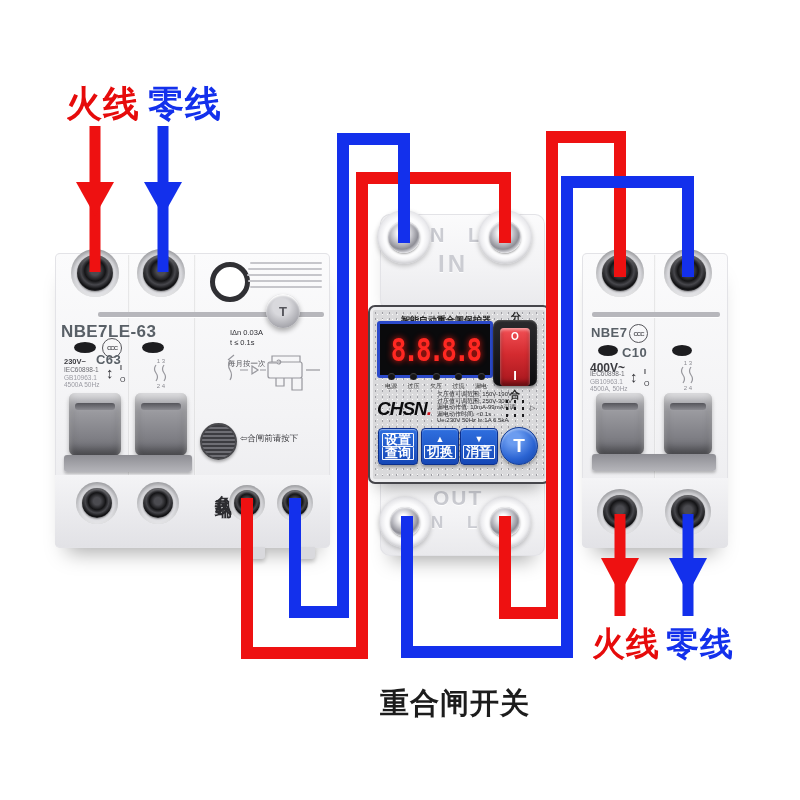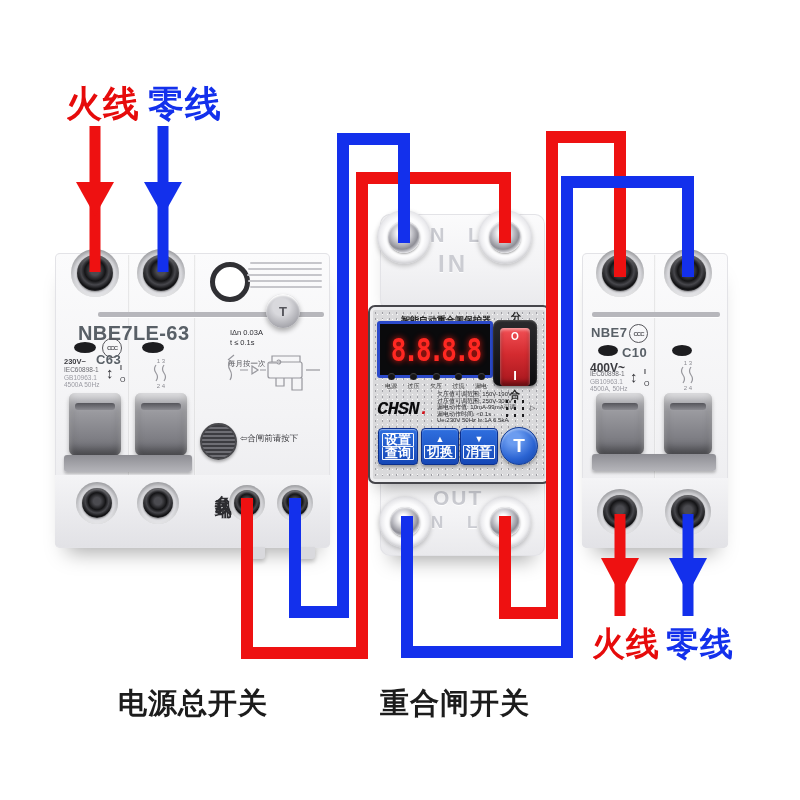--- a/index.html
+++ b/index.html
@@ -53,21 +53,21 @@
   .rocker{background:linear-gradient(180deg,#f25055 0%,#d42b30 45%,#a5161d 100%);border-radius:4px;
           display:flex;flex-direction:column;align-items:center;justify-content:space-between;padding:4px 0;
           box-shadow:inset 0 2px 3px rgba(255,255,255,.45),inset 0 -4px 5px rgba(0,0,0,.4);}
   .rocker .o{color:#fff;font-size:10px;font-weight:bold;line-height:10px;}
   .rocker .i{color:#fff;font-size:13px;font-weight:bold;line-height:13px;}
   .ind{display:flex;justify-content:space-between;}
   .ind .it{display:flex;flex-direction:column;align-items:center;width:22px;}
   .ind .dot{width:7px;height:7px;border-radius:50%;background:#161618;box-shadow:inset 0 1px 1px #444;}
   .ind .lb{font-size:6px;color:#333;margin-top:2px;white-space:nowrap;}
   .specs{font-size:6px;line-height:1.1;color:#2b2b2e;white-space:nowrap;}
-  .brand{font-weight:900;font-style:italic;font-size:19px;color:#0c0c0e;letter-spacing:-1px;font-family:Liberation Mono, monospace;}
+  .brand{font-weight:900;font-style:italic;font-size:19px;color:#0c0c0e;letter-spacing:-1px;}
   .brand b{color:#d0121a;}
   .btnblue{background:linear-gradient(180deg,#2f6fdf,#1547b6);border:1px solid #0c2f8c;border-radius:4px;color:#fff;
            display:flex;flex-direction:column;align-items:center;justify-content:center;font-weight:bold;
            box-shadow:inset 0 1px 1px rgba(255,255,255,.5),0 2px 3px rgba(0,0,0,.3);}
   .btnblue .cap{font-size:13px;line-height:12px;border:1px solid rgba(255,255,255,.95);padding:0 2px;border-radius:1px;}
   .btnblue .tri{font-size:9px;line-height:9px;margin-bottom:1px;}
   .btnT{border-radius:50%;background:radial-gradient(circle at 36% 30%,#6b9cf0 0 18%,#2a63d2 60%,#123f9e 100%);
         border:1px solid #123c96;color:#fff;font-weight:bold;font-size:19px;display:flex;align-items:center;justify-content:center;
         box-shadow:0 2px 4px rgba(0,0,0,.35),inset 0 2px 2px rgba(255,255,255,.4);}
   .speaker{background-image:radial-gradient(#1c1c1f 1.3px,transparent 1.5px);background-size:8px 7px;background-position:1px 1px;}
@@ -94,21 +94,21 @@
   <div class="abs ring" style="left:137px;top:249px;width:48px;height:48px;"></div>
   <div class="abs screw" style="left:143px;top:255px;width:36px;height:36px;"></div>
 
   <div class="abs" style="left:210px;top:262px;width:30px;height:30px;border-radius:50%;border:5px solid #303034;background:#fff;"></div>
   <div class="abs vent" style="left:250px;top:262px;width:72px;"></div>
   <div class="abs vent" style="left:248px;top:268px;width:74px;"></div>
   <div class="abs vent" style="left:247px;top:274px;width:75px;"></div>
   <div class="abs vent" style="left:248px;top:280px;width:74px;"></div>
   <div class="abs vent" style="left:250px;top:286px;width:72px;"></div>
 
-  <div class="abs modeltxt" style="left:78px;top:322px;font-size:20px;">NBE7LE-63</div>
+  <div class="abs modeltxt" style="left:61px;top:322px;font-size:17px;">NBE7LE-63</div>
   <div class="abs oval" style="left:74px;top:342px;width:22px;height:11px;"></div>
   <div class="abs ccc" style="left:102px;top:338px;width:18px;height:18px;">CCC</div>
   <div class="abs modeltxt" style="left:96px;top:352px;font-size:13px;">C63</div>
   <div class="abs" style="left:64px;top:357px;font-size:7.5px;font-weight:bold;color:#3b3b40;">230V~</div>
   <div class="abs regs" style="left:64px;top:366px;font-size:6.5px;">
     <div>IEC60898-1</div>
     <div class="lt">GB10963.1</div>
     <div class="lt">4500A 50Hz</div>
   </div>
   <div class="abs" style="left:106px;top:364px;font-size:15px;color:#3b3b40;"><span>↕</span></div>
@@ -309,15 +309,14 @@
 
   <div class="abs" style="left:66px;top:80px;z-index:40;display:flex;gap:8px;">
     <span class="wirelabel red">火线</span>
     <span class="wirelabel blue">零线</span>
   </div>
   <div class="abs" style="left:592px;top:622px;z-index:40;display:flex;gap:6px;">
     <span class="wirelabel2 red">火线</span>
     <span class="wirelabel2 blue">零线</span>
   </div>
 
-  <div class="abs caption" style="left:93px;top:684px;width:200px;">电源总开关</div>
   <div class="abs caption" style="left:355px;top:684px;width:200px;">重合闸开关</div>
 </div>
 
 </body></html>

